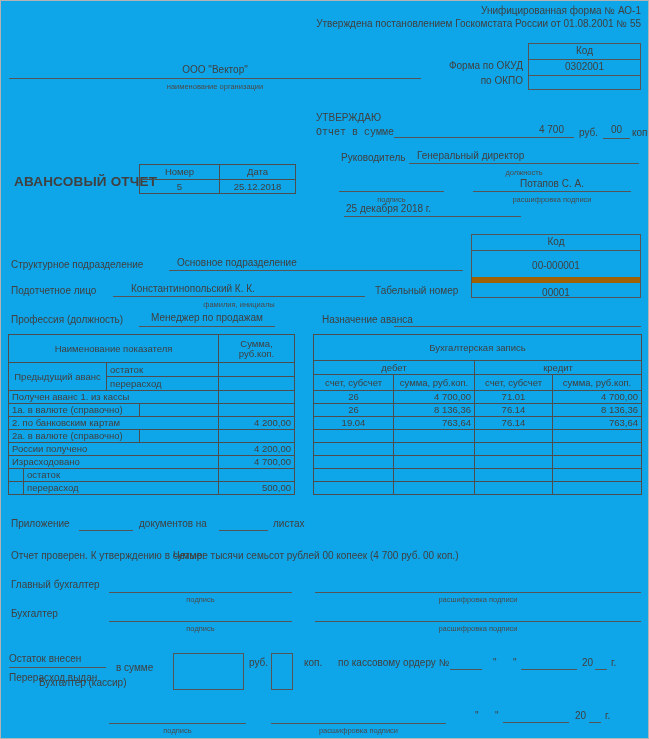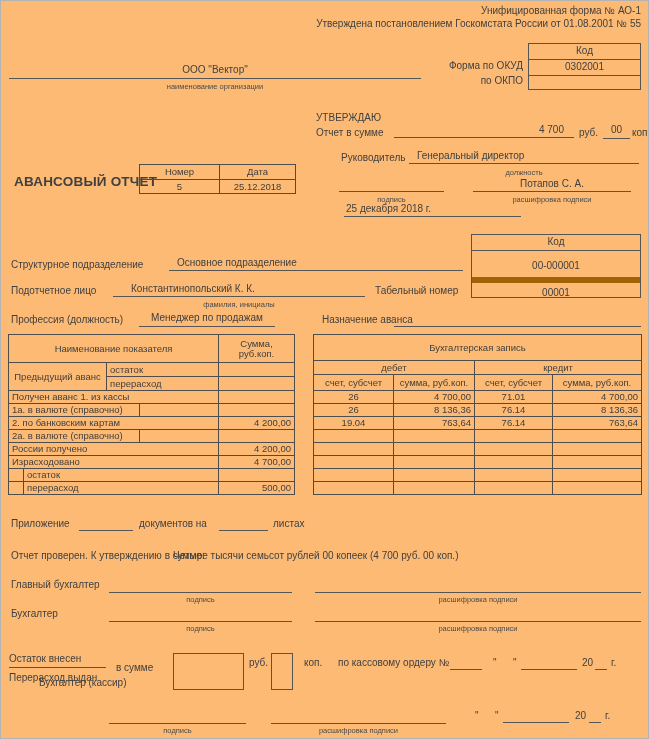--- a/index.html
+++ b/index.html
@@ -1,17 +1,17 @@
 <!DOCTYPE html>
 <html><head>
 <meta charset="utf-8">
 <style>
   html,body{margin:0;padding:0;background:#fff;}
   #page{
-    position:relative;width:649px;height:739px;background:#fdba74;
+    position:relative;width:649px;height:739px;background:#0ea5e9;
     border:1px solid #b3b3b3;box-sizing:border-box;
     font-family:"Liberation Sans","DejaVu Sans",sans-serif;
     color:#404040;font-size:10px;line-height:12px;overflow:hidden;
   }
   .abs{position:absolute;}
   .r{text-align:right;}
   .c{text-align:center;}
   .cap{font-size:7.5px;line-height:9px;text-align:center;color:#4a4a4a;}
   .ul{border-bottom:1px solid #555;}
   .box{border:1px solid #555;box-sizing:border-box;}
@@ -36,21 +36,21 @@
   <div class="abs box" style="left:527px;top:42px;width:113px;height:47px;">
     <div class="c" style="height:15px;border-bottom:1px solid #555;line-height:14px;">Код</div>
     <div class="c" style="height:15px;border-bottom:1px solid #555;line-height:14px;">0302001</div>
     <div class="c" style="height:15px;line-height:14px;"></div>
   </div>
 
   <div class="abs ul c" style="left:8px;top:56px;width:412px;height:21px;line-height:26px;"><span>ООО "Вектор"</span></div>
   <div class="abs cap" style="left:8px;top:81px;width:412px;">наименование организации</div>
 
   <div class="abs nw" style="left:315px;top:111px;">УТВЕРЖДАЮ</div>
-  <div class="abs nw" style="left:315px;top:126px;">Отчет в сумме</div>
+  <div class="abs nw" style="left:315px;top:126px;font-family:Liberation Mono, monospace;">Отчет в сумме</div>
   <div class="abs ul r" style="left:393px;top:123px;width:180px;height:14px;padding-right:10px;box-sizing:border-box;"><span>4 700</span></div>
   <div class="abs nw" style="left:578px;top:126px;">руб.</div>
   <div class="abs ul c" style="left:602px;top:123px;width:27px;height:14px;"><span>00</span></div>
   <div class="abs nw" style="left:631px;top:126px;">коп.</div>
 
   <div class="abs nw" style="left:340px;top:151px;">Руководитель</div>
   <div class="abs ul nw" style="left:408px;top:149px;width:230px;height:14px;padding-left:8px;box-sizing:border-box;"><span>Генеральный директор</span></div>
   <div class="abs cap" style="left:408px;top:167px;width:230px;">должность</div>
 
   <div class="abs ul" style="left:338px;top:177px;width:105px;height:13px;"></div>

